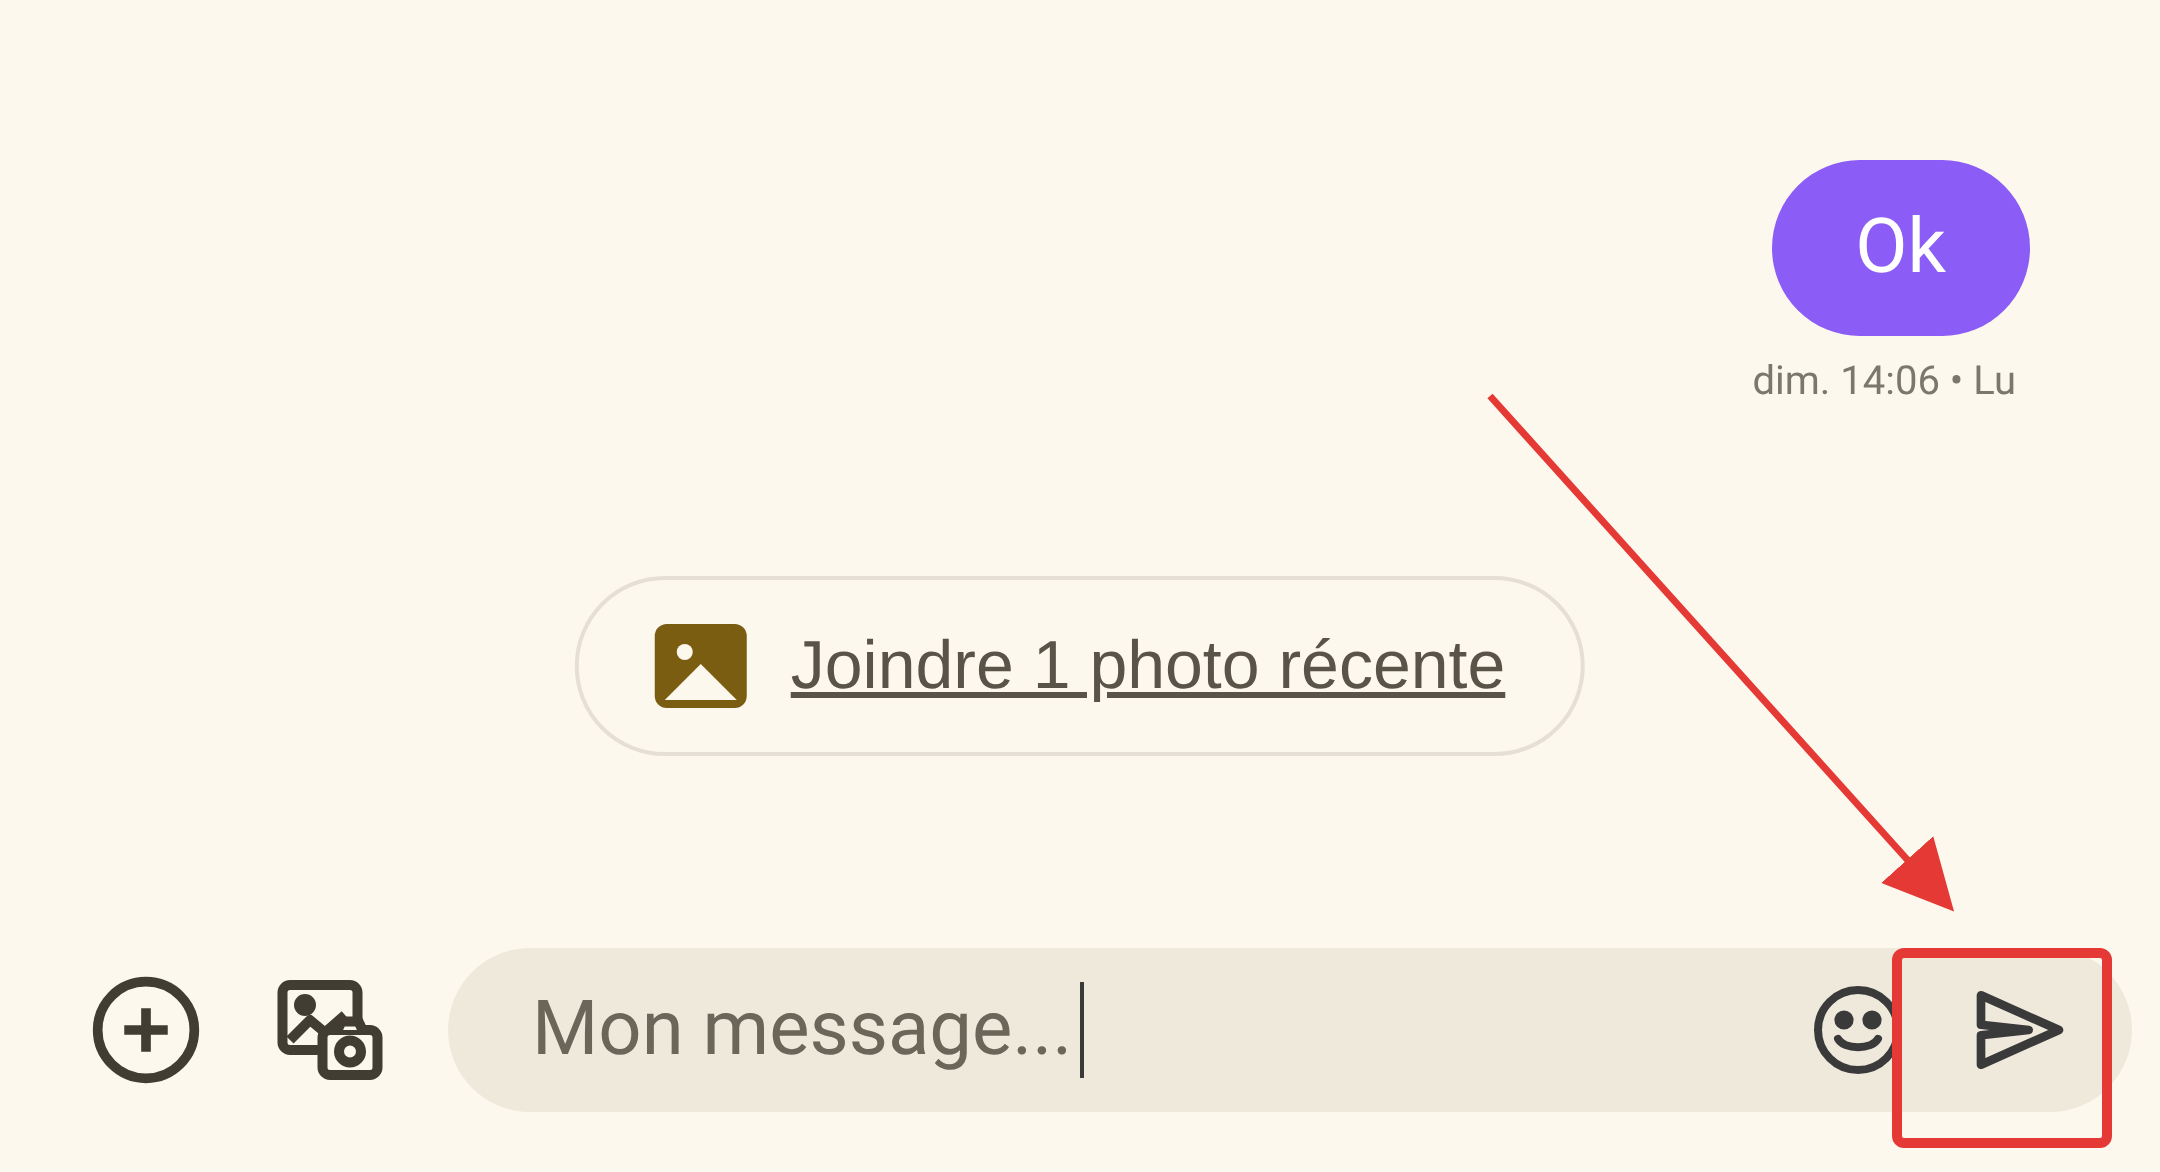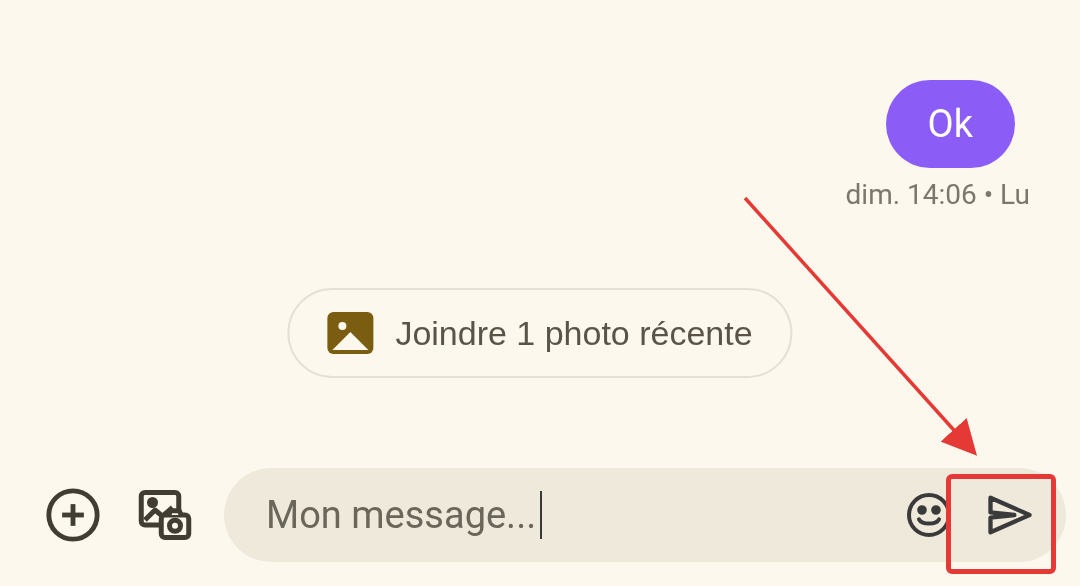--- a/index.html
+++ b/index.html
@@ -20,40 +20,41 @@
       background: #8b5cf6;
       color: #ffffff;
       font-size: 38px;
       font-weight: 400;
       padding: 22px 42px;
       border-radius: 999px;
     }
     .message-meta {
       position: absolute;
       top: 178px;
-      right: 50px;
+      right: 72px;
       color: #7b776c;
-      font-size: 28px;
+      font-size: 20px;
     }
     .attach-suggestion {
       position: absolute;
       top: 288px;
       left: 50%;
       transform: translateX(-50%);
       border: 2px solid #e6e0d4;
       border-radius: 999px;
       padding: 22px 38px;
       display: flex;
       align-items: center;
       gap: 22px;
       color: #5a5448;
       font-size: 34px;
       font-weight: 500;
       background: transparent;
       cursor: pointer;
+      text-decoration: underline;
     }
     .attach-icon-rect {
       width: 46px;
       height: 42px;
       background: #7a5d10;
       border-radius: 6px;
       display: flex;
       align-items: end;
       justify-content: center;
       overflow: hidden;
@@ -93,21 +94,21 @@
       width: 66px;
       height: 66px;
       color: #423d33;
       cursor: pointer;
       flex-shrink: 0;
     }
     .input-pill {
       flex: 1;
       background: #efe9dc;
       border-radius: 999px;
-      height: 94px;
+      height: 82px;
       display: flex;
       align-items: center;
       padding: 0 16px 0 42px;
       gap: 12px;
     }
     .msg-text {
       flex: 1;
       font-size: 38px;
       color: #6b665a;
       display: flex;

